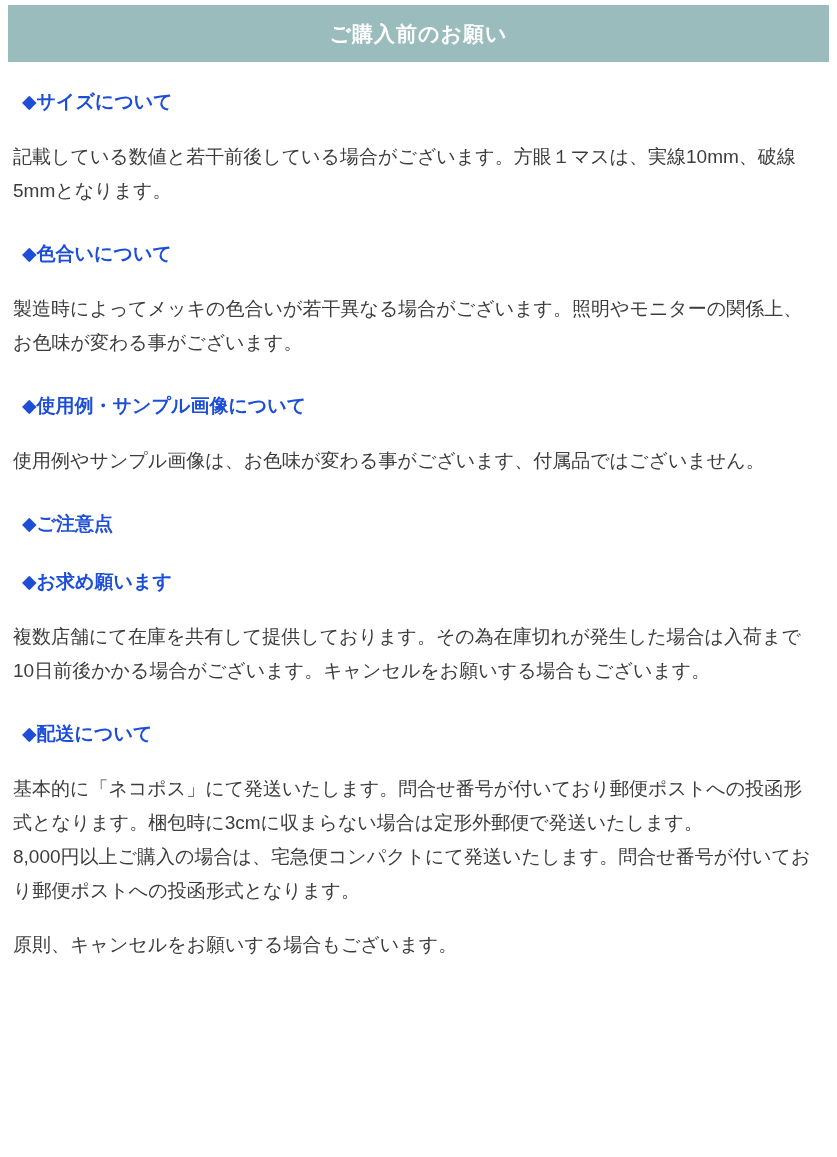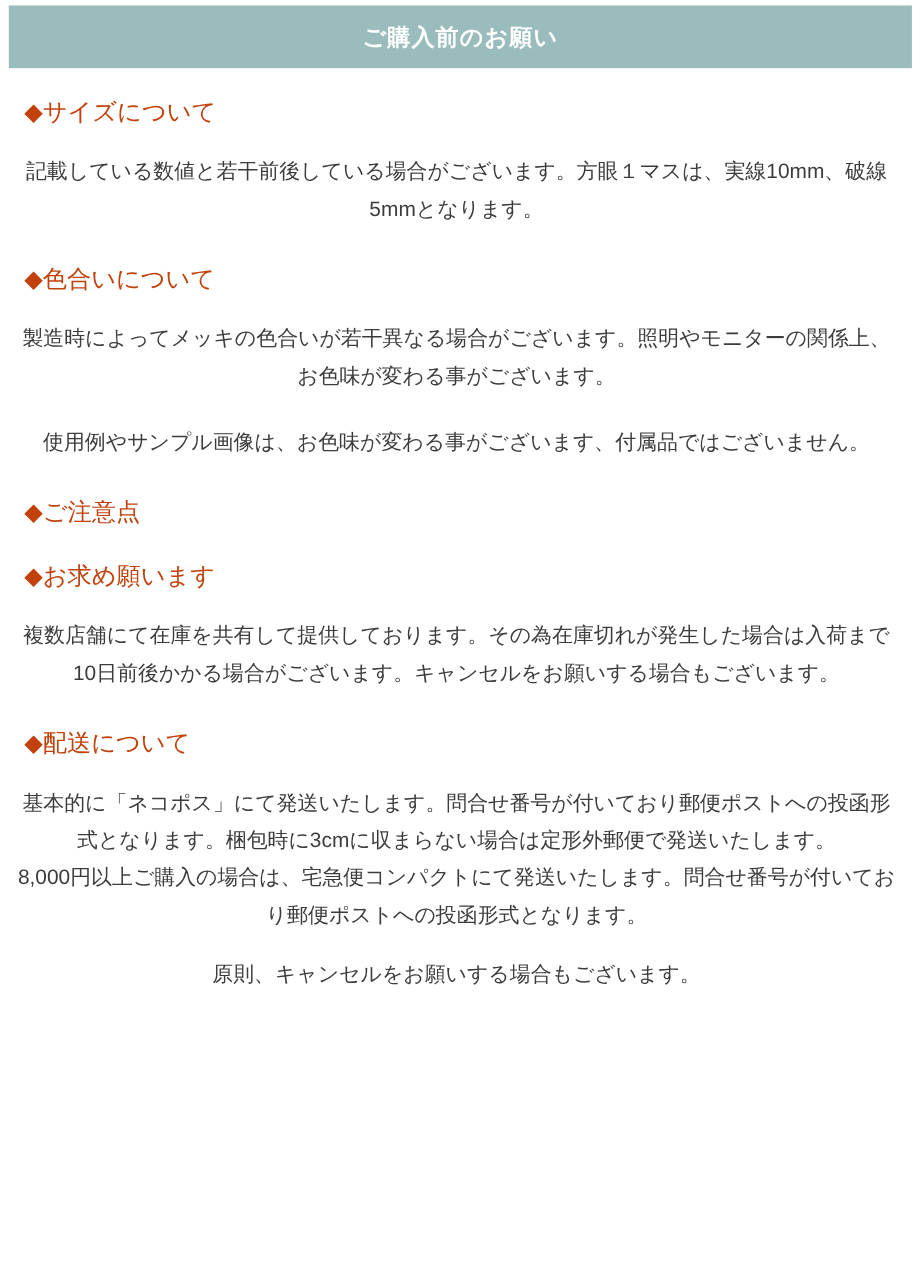--- a/index.html
+++ b/index.html
@@ -29,37 +29,36 @@
     font-size: 21px;
     font-weight: bold;
     letter-spacing: 1px;
   }
   .content {
     padding: 0 20px 0 13px;
   }
   .sec-heading {
     margin: 34px 0 0 0;
     padding-left: 9px;
-    font-size: 22px;
+    font-size: 19px;
     line-height: 24px;
-    font-weight: normal;
-    color: #c2410c;
+    font-weight: bold;
+    color: #1d4ed8;
   }
   .sec-heading.first {
     margin-top: 28px;
   }
   .sec-body {
     margin: 26px 0 0 0;
     font-size: 19px;
     line-height: 34px;
     color: #3c3c3c;
   }
   .seg {
     display: block;
-    text-align: center;
   }
   .closing {
     margin-top: 20px;
   }
 </style>
 </head>
 <body>
 
 <div class="page">
 
@@ -77,20 +76,21 @@
     </section>
 
     <section>
       <h2 class="sec-heading">◆色合いについて</h2>
       <p class="sec-body">
         <span class="seg">製造時によってメッキの色合いが若干異なる場合がございます。照明やモニターの関係上、お色味が変わる事がございます。</span>
       </p>
     </section>
 
     <section>
+      <h2 class="sec-heading">◆使用例・サンプル画像について</h2>
       <p class="sec-body">
         <span class="seg">使用例やサンプル画像は、お色味が変わる事がございます、付属品ではございません。</span>
       </p>
     </section>
 
     <section>
       <h2 class="sec-heading">◆ご注意点</h2>
     </section>
 
     <section>

